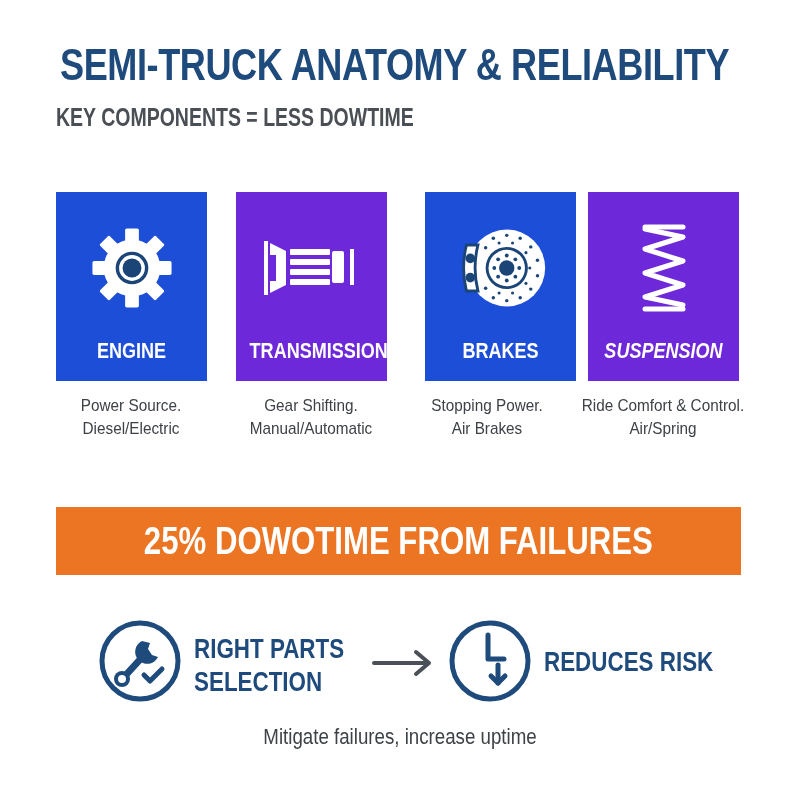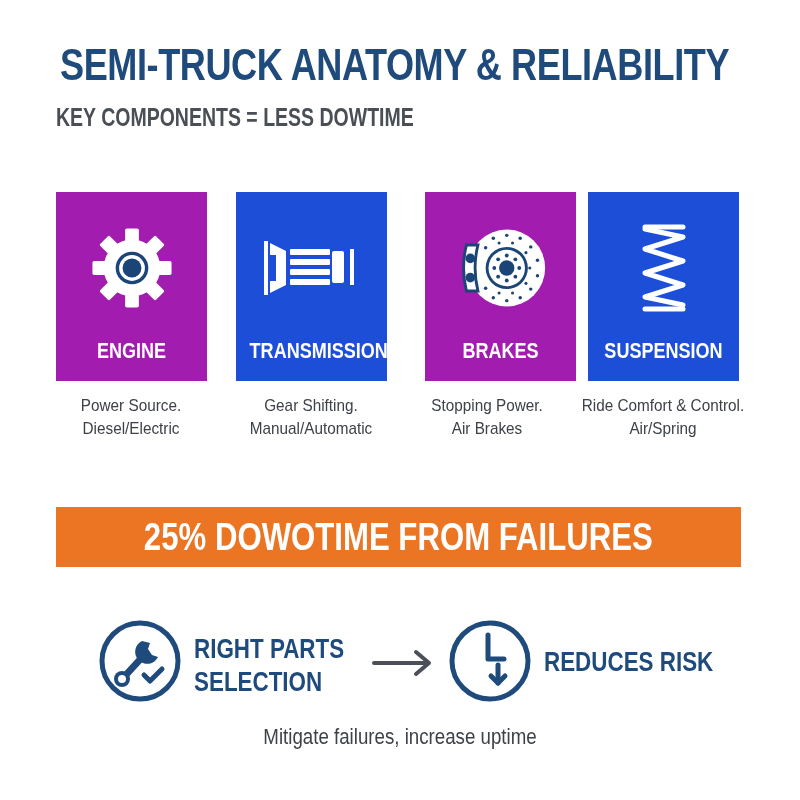--- a/index.html
+++ b/index.html
@@ -3,28 +3,28 @@
 <meta charset="utf-8">
 <style>
   html, body { margin:0; padding:0; }
   body { width:800px; height:800px; background:#ffffff; position:relative; overflow:hidden;
          font-family:"Liberation Sans", "DejaVu Sans", sans-serif; }
   .title { position:absolute; left:60px; top:40px; font-size:44px; font-weight:bold; color:#1e4a7c;
            letter-spacing:-0.5px; transform:scaleX(0.82); transform-origin:left top; white-space:nowrap; }
   .subtitle { position:absolute; left:56px; top:103px; font-size:25px; font-weight:bold; color:#4a4f55;
               transform:scaleX(0.78); transform-origin:left top; white-space:nowrap; }
   .card { position:absolute; top:192px; width:151px; height:189px; }
-  .card.blue { background:#a21caf; }
-  .card.gray { background:#1d4ed8; }
+  .card.blue { background:#1d4ed8; }
+  .card.gray { background:#6d28d9; }
   .card .icon { position:absolute; left:0; right:0; top:26px; height:100px; display:flex; align-items:center; justify-content:center; }
   .card .label { position:absolute; left:0; right:0; top:146px; text-align:center; color:#fff; font-weight:bold;
                  font-size:22px; transform:scaleX(0.82); white-space:nowrap; }
   .desc { position:absolute; top:394px; width:190px; text-align:center; color:#3d4248; font-size:17px; line-height:23px;
           transform:scaleX(0.9); }
-  .banner { position:absolute; left:56px; top:507px; width:685px; height:60px; background:#ec7524;
+  .banner { position:absolute; left:56px; top:507px; width:685px; height:68px; background:#ec7524;
             display:flex; align-items:center; justify-content:center; }
   .banner span { color:#fff; font-weight:bold; font-size:38px; transform:scaleX(0.82); white-space:nowrap; }
   .circ { position:absolute; width:84px; height:84px; }
   .flow-text { position:absolute; color:#1e4a7c; font-weight:bold; font-size:28px; line-height:33px;
                transform:scaleX(0.8); transform-origin:left top; white-space:nowrap; }
   .arrow { position:absolute; left:372px; top:648px; }
   .footer { position:absolute; left:0; right:0; top:724px; text-align:center; color:#3d4248; font-size:22px;
             transform:scaleX(0.85); }
 </style>
 </head>
@@ -112,21 +112,21 @@
         <circle cx="76" cy="66" r="1.6"></circle>
           <circle cx="62" cy="76" r="1.6"></circle>
           <circle cx="48" cy="76" r="1.6"></circle>
         <circle cx="48" cy="24" r="1.6"></circle>
       </g>
     </svg>
   </div>
   <div class="label">BRAKES</div>
 </div>
 
-<div class="card gray" style="left:588px;">
+<div class="card gray" style="left:588px;font-style:italic;">
   <div class="icon">
     <svg width="50" height="90" viewBox="0 0 50 90">
       <g fill="none" stroke="#fff" stroke-width="5" stroke-linecap="round" stroke-linejoin="round">
         <line x1="6" y1="4" x2="44" y2="4"></line>
         <polyline points="6,6 44,14 6,26 44,38 6,50 44,62 6,74 44,82"></polyline>
         <line x1="6" y1="86" x2="44" y2="86"></line>
       </g>
     </svg>
   </div>
   <div class="label">SUSPENSION</div>

